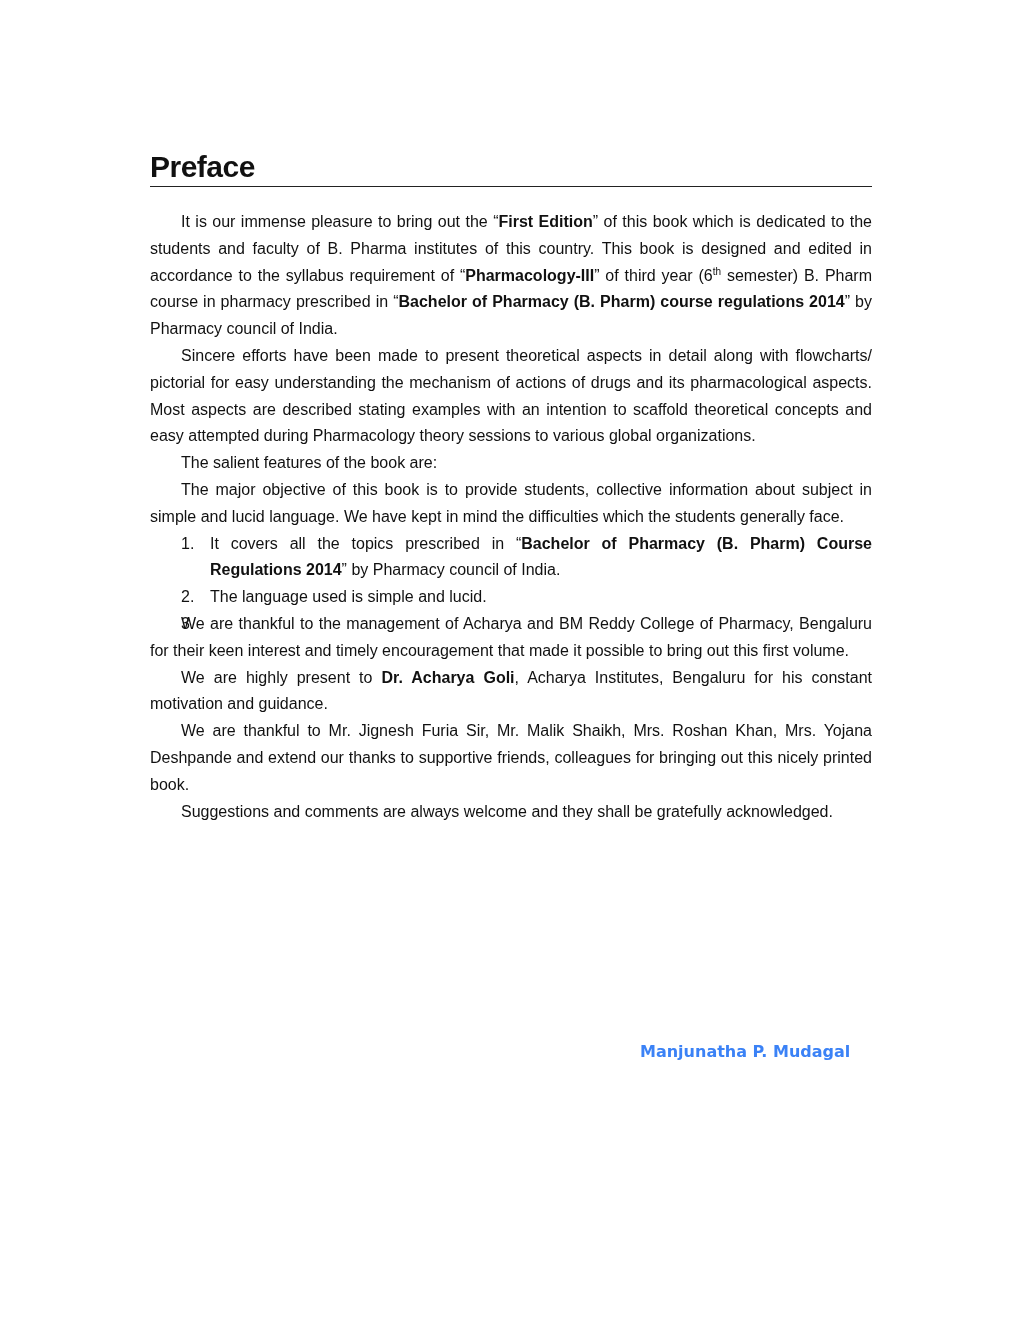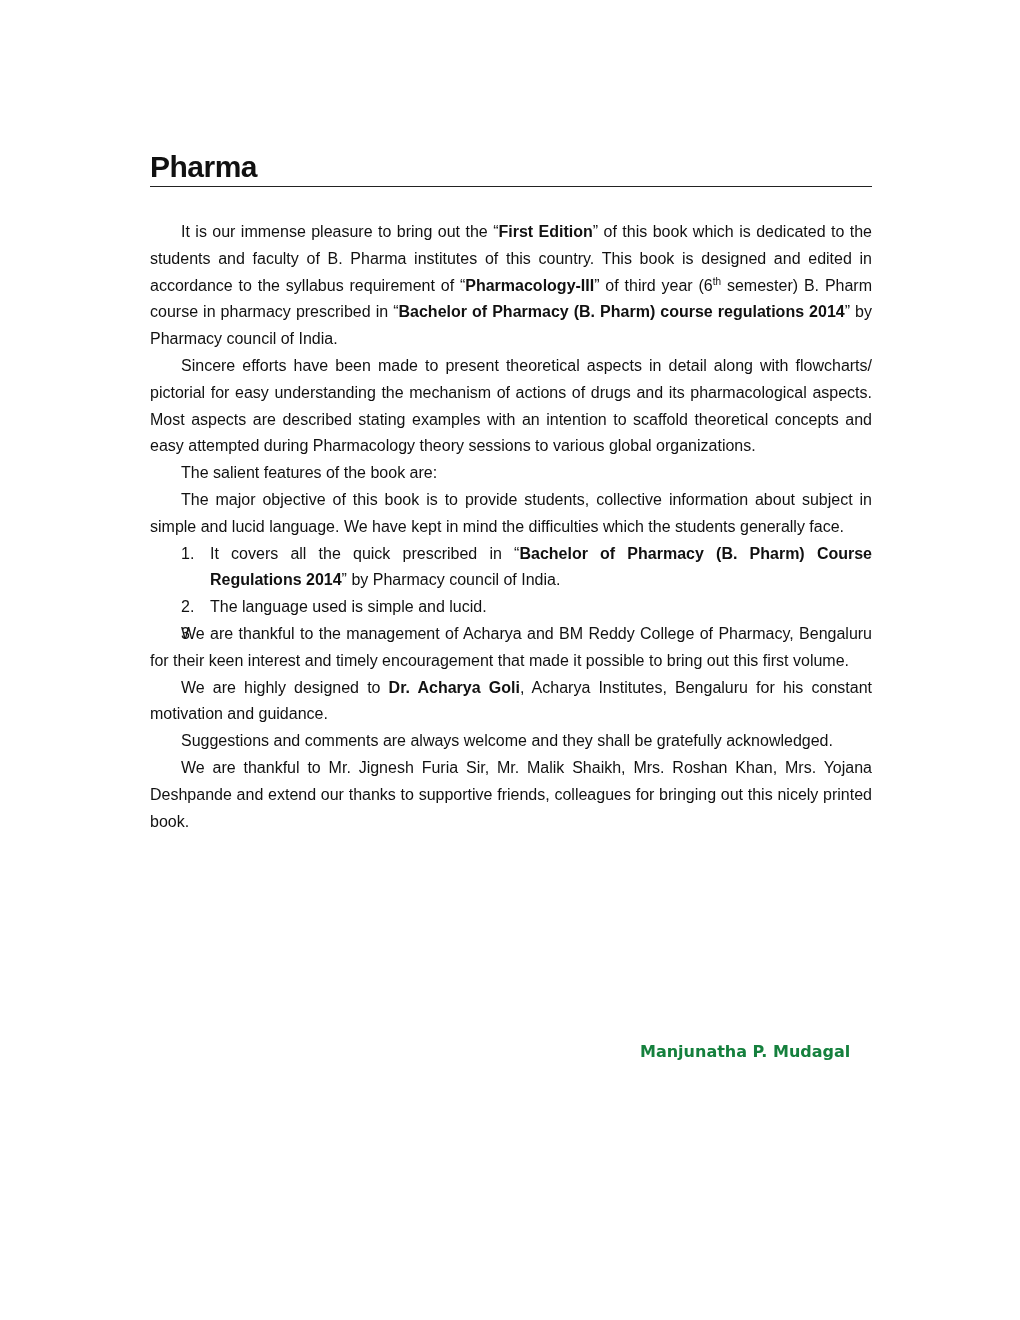--- a/index.html
+++ b/index.html
@@ -5,61 +5,61 @@
     html, body { margin: 0; padding: 0; background: #ffffff; }
     body { width: 1020px; height: 1320px; position: relative; overflow: hidden; }
     .page { position: absolute; left: 150px; top: 150px; width: 722px; color: #111; }
     .title {
       font-family: "Liberation Sans", sans-serif;
       font-weight: bold; font-size: 30px; letter-spacing: -0.5px;
       margin: 0; padding: 0 0 2px 0; line-height: 34px;
       border-bottom: 1.5px solid #222;
     }
     .body {
-      margin-top: 32px;
+      margin-top: 22px;
       font-family: "Liberation Sans Narrow", "Liberation Sans", sans-serif;
       font-size: 16px;
       line-height: 26.8px;
       text-align: justify;
       font-stretch: condensed;
     }
     .body p { margin: 0; text-indent: 31px; }
     .body b { font-weight: bold; }
     sup { font-size: 10px; line-height: 0; vertical-align: 6px; }
     ol { margin: 0; padding: 0; list-style: none; }
     ol li { position: relative; padding-left: 60px; text-align: justify; }
     ol li .num { position: absolute; left: 31px; }
     .signature {
       position: absolute; left: 640px; top: 1038px;
       font-family: "DejaVu Sans", sans-serif; font-weight: bold; font-size: 16px;
-      line-height: 27px; color: #15803d;
+      line-height: 27px; color: #3b82f6;
     }
     .squeeze { letter-spacing: -0.25px; }
   </style>
 </head>
 <body>
 
 <div class="page">
-  <h1 class="title">Pharma</h1>
+  <h1 class="title">Preface</h1>
 
   <div class="body">
     <p><span>It is our immense pleasure to bring out the “</span><b>First Edition</b><span>” of this book which is dedicated to the students and faculty of B. Pharma institutes of this country. This book is designed and edited in accordance to the syllabus requirement of “</span><b>Pharmacology-III</b><span>” of third year (6</span><sup>th</sup><span> semester) B. Pharm course in pharmacy prescribed in “</span><b>Bachelor of Pharmacy (B. Pharm) course regulations 2014</b><span>” by Pharmacy council of India.</span></p>
 
     <p>Sincere efforts have been made to present theoretical aspects in detail along with flowcharts/ pictorial for easy understanding the mechanism of actions of drugs and its pharmacological aspects. Most aspects are described stating examples with an intention to scaffold theoretical concepts and easy attempted during Pharmacology theory sessions to various global organizations.</p>
     <p>The salient features of the book are:</p>
     <p>The major objective of this book is to provide students, collective information about subject in simple and lucid language. We have kept in mind the difficulties which the students generally face.</p>
 
     <ol>
-      <li><span class="num">1.</span><span>It covers all the quick prescribed in “</span><b>Bachelor of Pharmacy (B. Pharm) Course Regulations 2014</b><span>” by Pharmacy council of India.</span></li>
+      <li><span class="num">1.</span><span>It covers all the topics prescribed in “</span><b>Bachelor of Pharmacy (B. Pharm) Course Regulations 2014</b><span>” by Pharmacy council of India.</span></li>
       <li><span class="num">2.</span><span>The language used is simple and lucid.</span></li>
       <li class="squeeze"><span class="num">3.</span></li>
     </ol>
 
     <p>We are thankful to the management of Acharya and BM Reddy College of Pharmacy, Bengaluru for their keen interest and timely encouragement that made it possible to bring out this first volume.</p>
-    <p><span>We are highly designed to </span><b>Dr. Acharya Goli</b><span>, Acharya Institutes, Bengaluru for his constant motivation and guidance.</span></p>
+    <p><span>We are highly present to </span><b>Dr. Acharya Goli</b><span>, Acharya Institutes, Bengaluru for his constant motivation and guidance.</span></p>
+    <p>We are thankful to Mr. Jignesh Furia Sir, Mr. Malik Shaikh, Mrs. Roshan Khan, Mrs. Yojana Deshpande and extend our thanks to supportive friends, colleagues for bringing out this nicely printed book.</p>
     <p>Suggestions and comments are always welcome and they shall be gratefully acknowledged.</p>
-    <p>We are thankful to Mr. Jignesh Furia Sir, Mr. Malik Shaikh, Mrs. Roshan Khan, Mrs. Yojana Deshpande and extend our thanks to supportive friends, colleagues for bringing out this nicely printed book.</p>
   </div>
 </div>
 
 <div class="signature">
   <div>Manjunatha P. Mudagal</div>
 </div>
 
 </body></html>

